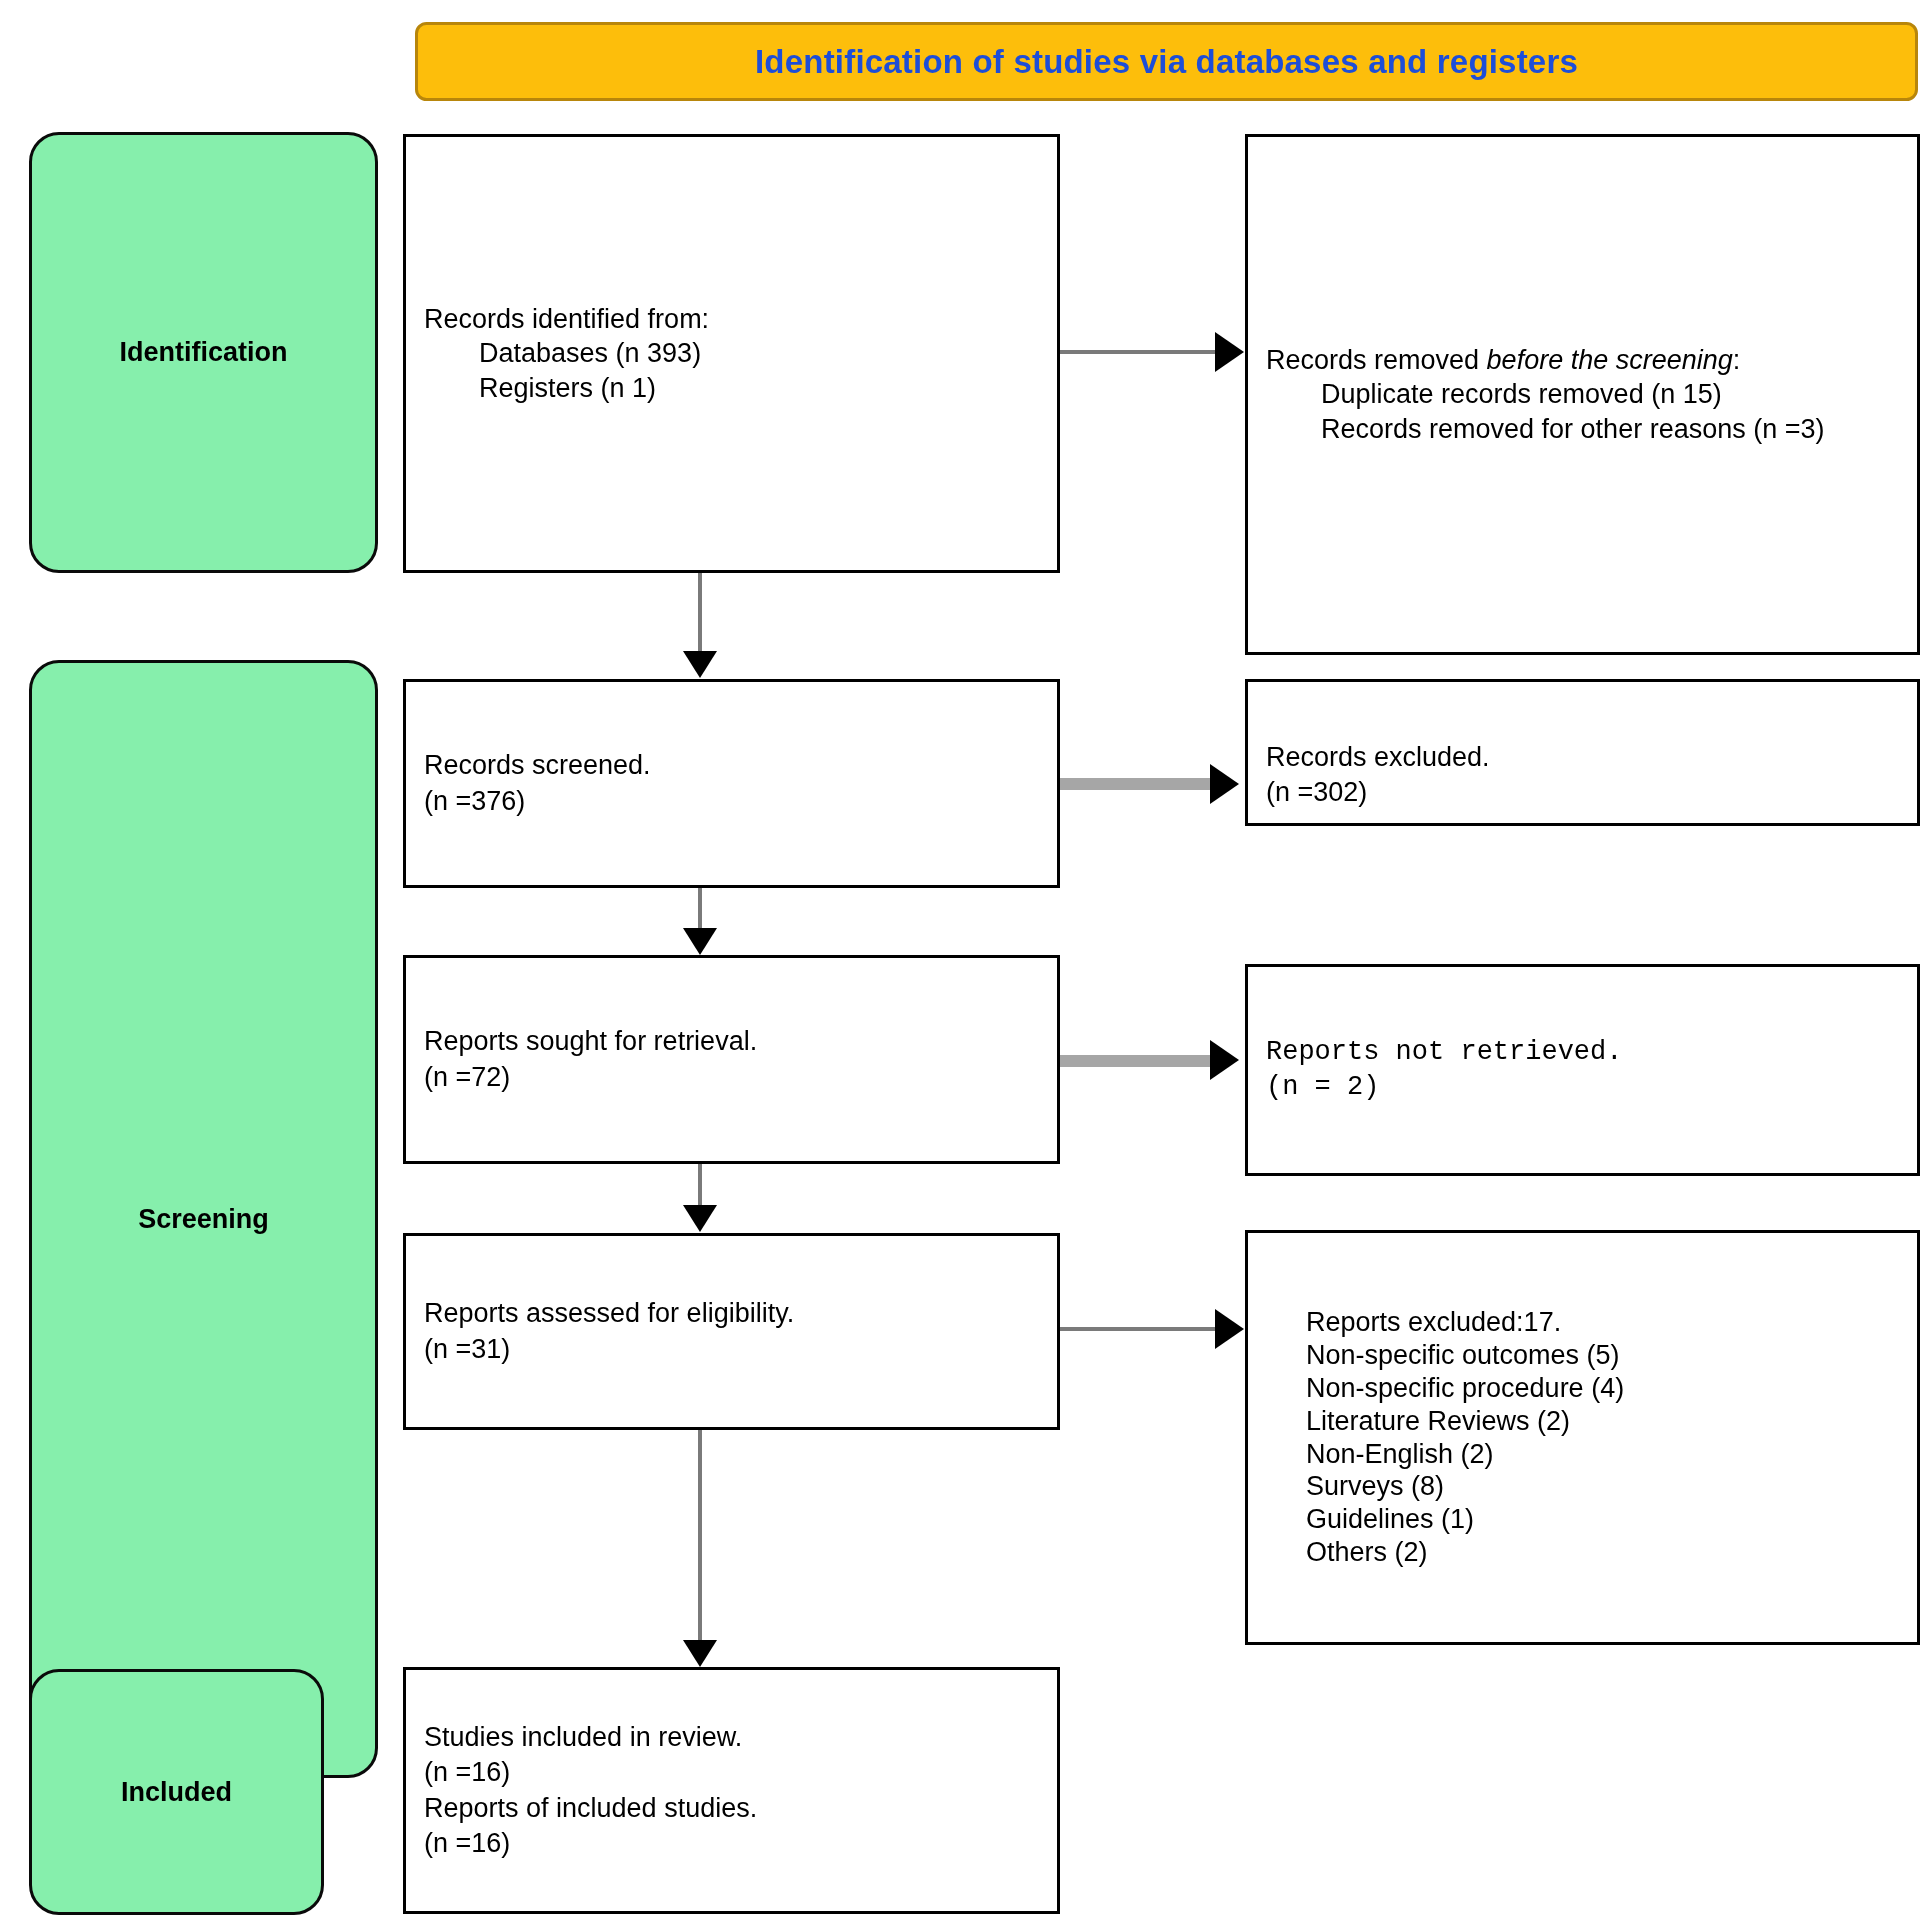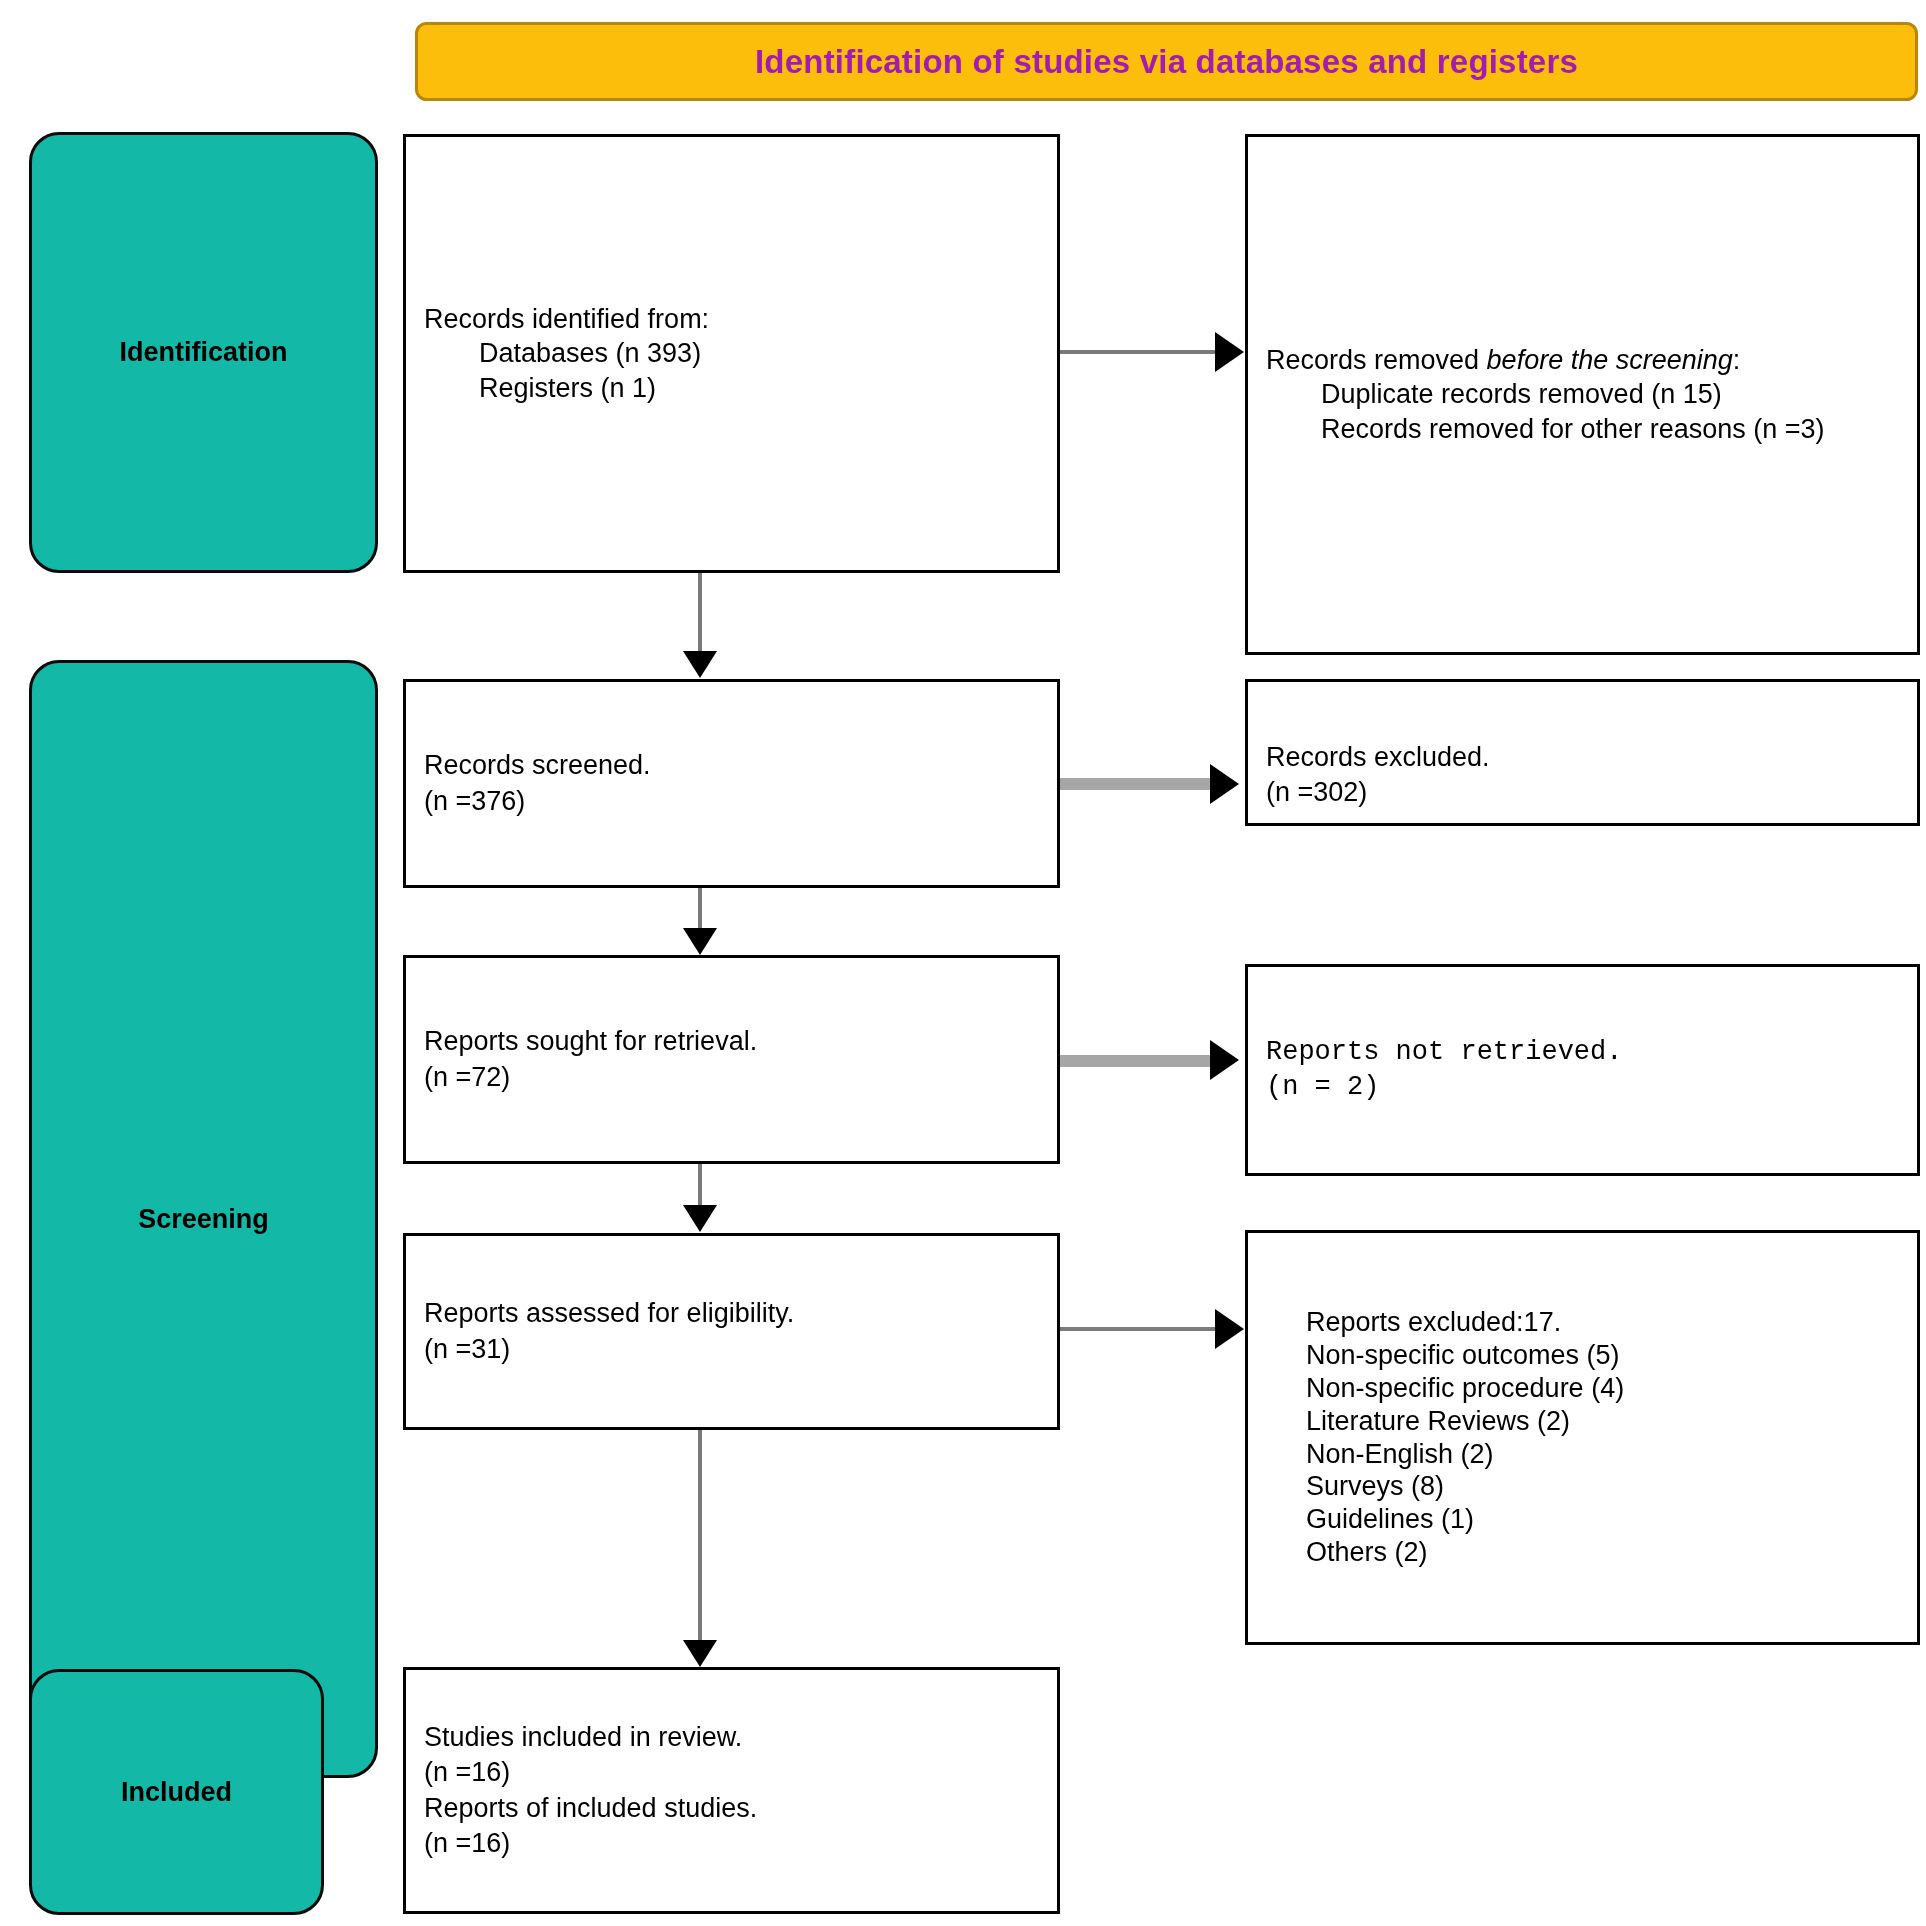--- a/index.html
+++ b/index.html
@@ -5,25 +5,25 @@
   html,body{margin:0;padding:0;background:#fff;}
   body{width:1926px;height:1926px;position:relative;
        font-family:"Liberation Sans","DejaVu Sans",sans-serif;
        -webkit-font-smoothing:none;}
   #stage{position:absolute;inset:0;width:1926px;height:1926px;overflow:hidden;}
 
   
   .banner{position:absolute;left:415px;top:22px;width:1503px;height:79px;
           background:#FDBE0B;border:3.7px solid #B8860B;border-radius:11.5px;
           box-sizing:border-box;display:flex;align-items:center;justify-content:center;}
-  .banner-text{font-size:33px;font-weight:bold;color:#a21caf;letter-spacing:0.2px;
+  .banner-text{font-size:33px;font-weight:bold;color:#1d4ed8;letter-spacing:0.2px;
                white-space:nowrap;}
 
   
-  .stage-chip{position:absolute;left:29px;background:#14b8a6;border:3.1px solid #0a0a0a;
+  .stage-chip{position:absolute;left:29px;background:#86efac;border:3.1px solid #0a0a0a;
               border-radius:30px;box-sizing:border-box;
               display:flex;align-items:center;justify-content:center;}
   .stage-chip .lbl{font-size:27px;font-weight:bold;color:#000;}
   #chip-identification{top:132px;width:349px;height:441px;}
   #chip-screening{top:660px;width:349px;height:1118px;}
   #chip-included{top:1669px;width:295px;height:246px;}
 
   
   .box{position:absolute;background:#fff;border:3.7px solid #000;box-sizing:border-box;
        padding:13px 18px;display:flex;flex-direction:column;justify-content:center;}

